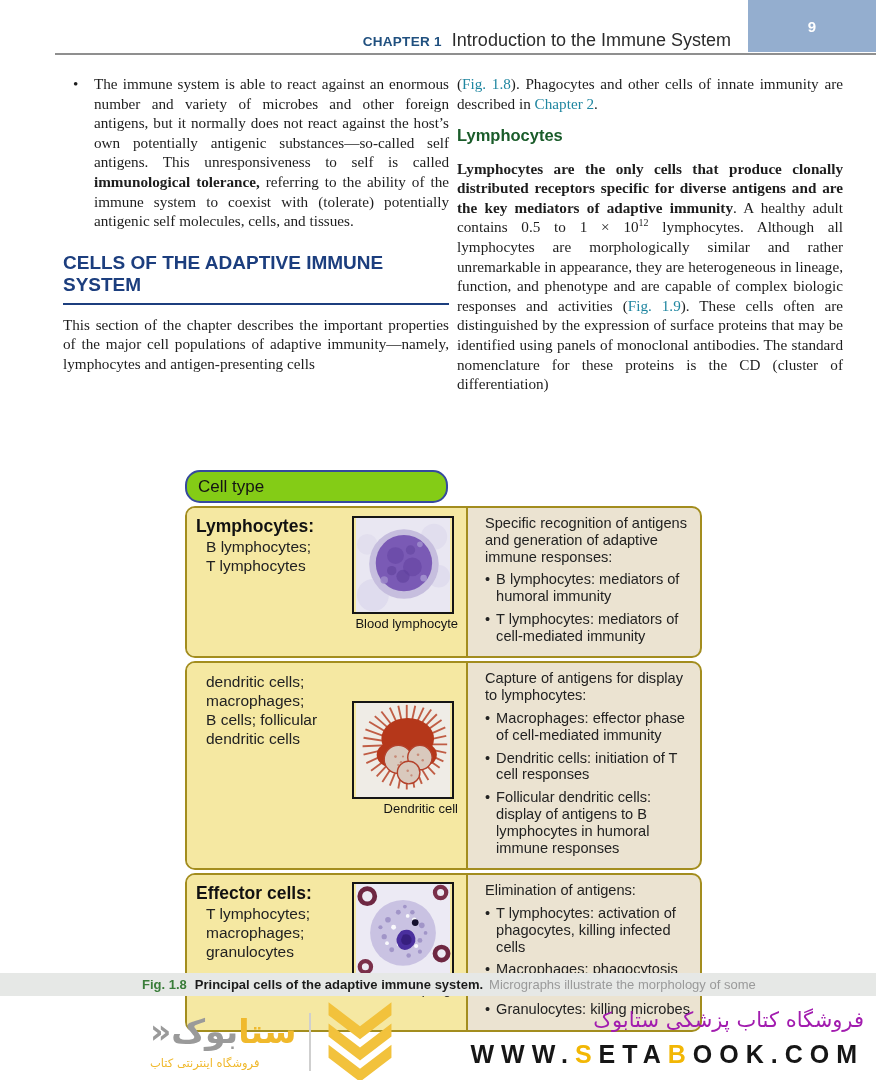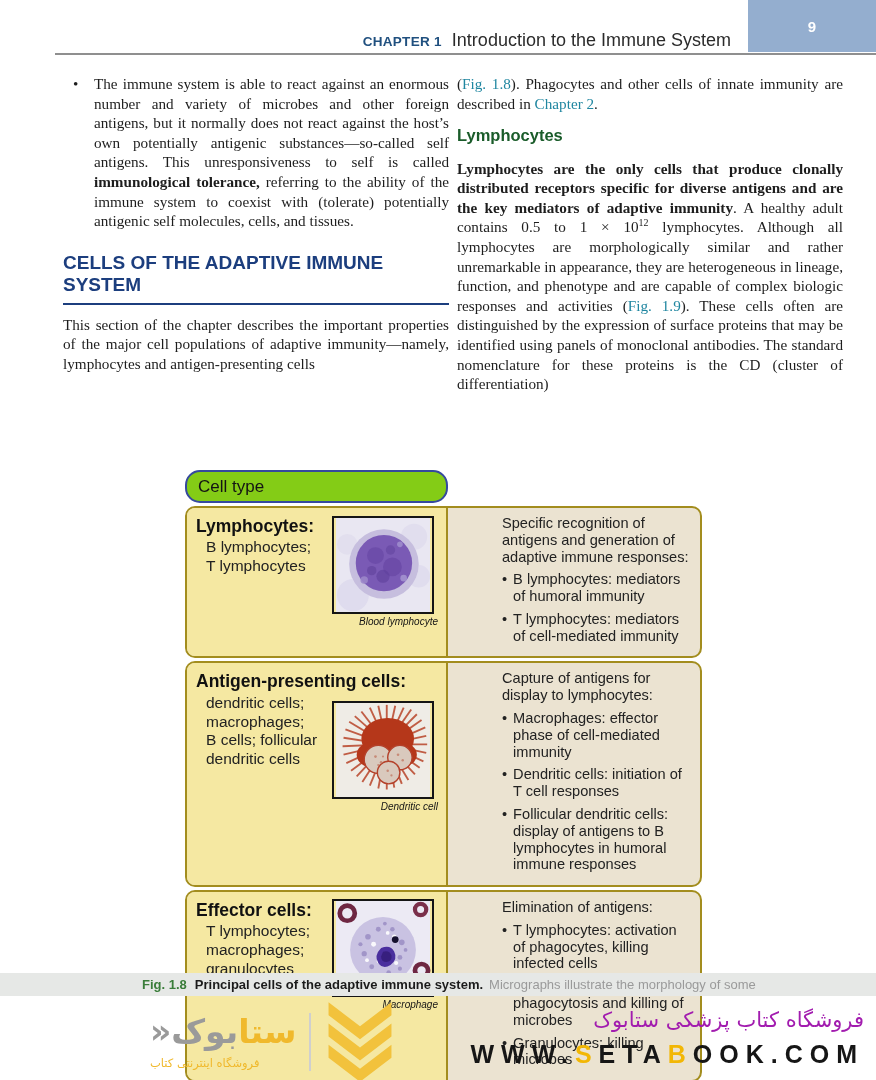--- a/index.html
+++ b/index.html
@@ -49,32 +49,32 @@
     height:33px; background:#84cc16; border:2px solid #35499e; border-radius:15px;
     display:flex; align-items:center; padding-left:11px; font-size:17px; color:#141414;
   }
   .head-pill.left { width:263px; }
   .head-pill.right { flex:1; }
   .fig-row {
     display:flex; margin-top:3px; border:2px solid #a38d1e; border-radius:10px;
     overflow:hidden; background:#ebe3d1;
   }
   .cell-type {
-    width:261px; background:#f5e8a2; border-right:2px solid #a38d1e;
+    width:281px; background:#f5e8a2; border-right:2px solid #a38d1e;
     position:relative; padding:8px 8px 8px 9px;
   }
   .cell-title { font-size:17.5px; font-weight:bold; color:#111; line-height:1.15; }
   .cell-lines { font-size:15.5px; color:#222; padding-left:10px; margin-top:2px; line-height:1.22; }
-  .cell-func { flex:1; padding:7px 8px 6px 9px; font-size:14.6px; color:#222; line-height:1.15;margin-left:45px; }
+  .cell-func { flex:1; padding:7px 8px 6px 17px; font-size:14.6px; color:#222; line-height:1.15; }
   .func-intro { margin-bottom:6px; }
   .fb { display:flex; margin-bottom:6px; }
   .fb::before { content:"\2022"; margin-right:6px; }
   .imgblock { position:absolute; right:8px; width:106px; text-align:right; }
   .imgblock svg { display:block; border:2px solid #151515; width:102px; height:98px; }
-  .img-cap { font-style:italic; font-size:10px; color:#141414; margin-top:2px; white-space:nowrap; }
+  .img-cap { font-size:13px; color:#141414; margin-top:2px; white-space:nowrap; }
   .row1 { min-height:141px; } .row2 { min-height:183px; } .row3 { min-height:129px; }
   .row1 .imgblock { top:8px; } .row2 .imgblock { top:38px; } .row3 .imgblock { top:7px; }
 
   
   .caption-bar {
     position:absolute; left:0; right:0; top:973px; height:23px; background:#e6e8e6;
     display:flex; align-items:center; padding-left:142px;
     font-family:"Liberation Sans", sans-serif; font-size:13px; white-space:nowrap; overflow:hidden;
   }
   .cap-label { color:#3a7d3a; font-weight:bold; margin-right:8px; }
@@ -159,21 +159,20 @@
             <span>B lymphocytes: mediators of humoral immunity</span>
           </div>
         <div class="fb">
             <span>T lymphocytes: mediators of cell-mediated immunity</span>
           </div>
       </div>
     </div>
 
     <div class="fig-row row2">
       <div class="cell-type">
-        <div class="cell-title">Antigen-presenting cells:</div>
         <div class="cell-lines" style="width:130px;">
           <div>dendritic cells;</div>
           <div>macrophages;</div>
           <div>B cells; follicular</div>
           <div>dendritic cells</div>
         </div>
         <div class="imgblock">
           <svg viewBox="0 0 100 100">
             <rect width="100" height="100" fill="#efece6"></rect>
             <g stroke="#b53a1d" stroke-width="2" opacity="0.8">

